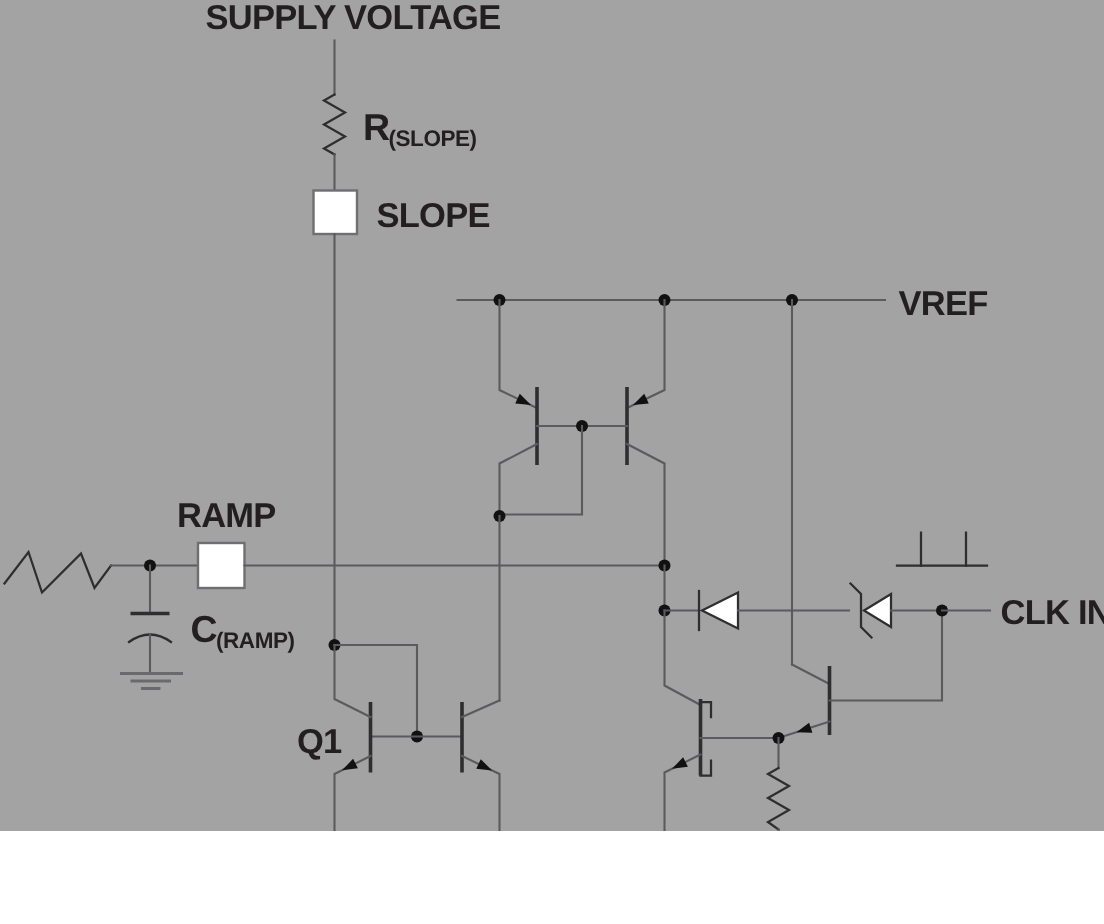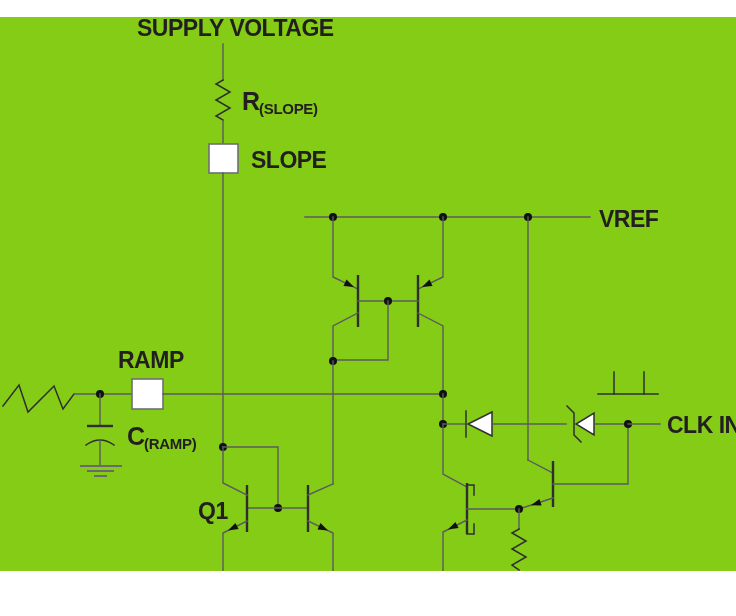--- a/index.html
+++ b/index.html
@@ -1,17 +1,17 @@
 <!DOCTYPE html>
 <html><head>
 <meta charset="utf-8">
 <style>
   html,body{margin:0;padding:0;background:#ffffff;}
-  .stage{position:relative;width:736px;height:554px;background:#84cc16;overflow:hidden;
-         font-family:"Liberation Sans",sans-serif;margin-top:17px;}
+  .stage{position:relative;width:736px;height:554px;background:#a3a3a3;overflow:hidden;
+         font-family:"Liberation Sans",sans-serif;}
   svg{display:block}
   text{font-family:"Liberation Sans",sans-serif;font-weight:bold;fill:#231f20;letter-spacing:-0.5px;}
   .lbl{font-size:23px;}
   .big{font-size:25px;}
   .sub{font-size:15px;letter-spacing:-0.3px;}
   .wire{stroke:#5b5b5f;stroke-width:1.4;fill:none;stroke-linecap:square;}
   .comp{stroke:#2e2e30;stroke-width:1.5;fill:none;stroke-linecap:square;}
   .bar{stroke:#2e2e30;stroke-width:2.4;fill:none;}
   .box{stroke:#6f6f73;stroke-width:1.6;fill:#ffffff;}
   .gnd{stroke:#6a6a6e;stroke-width:2;fill:none;}

